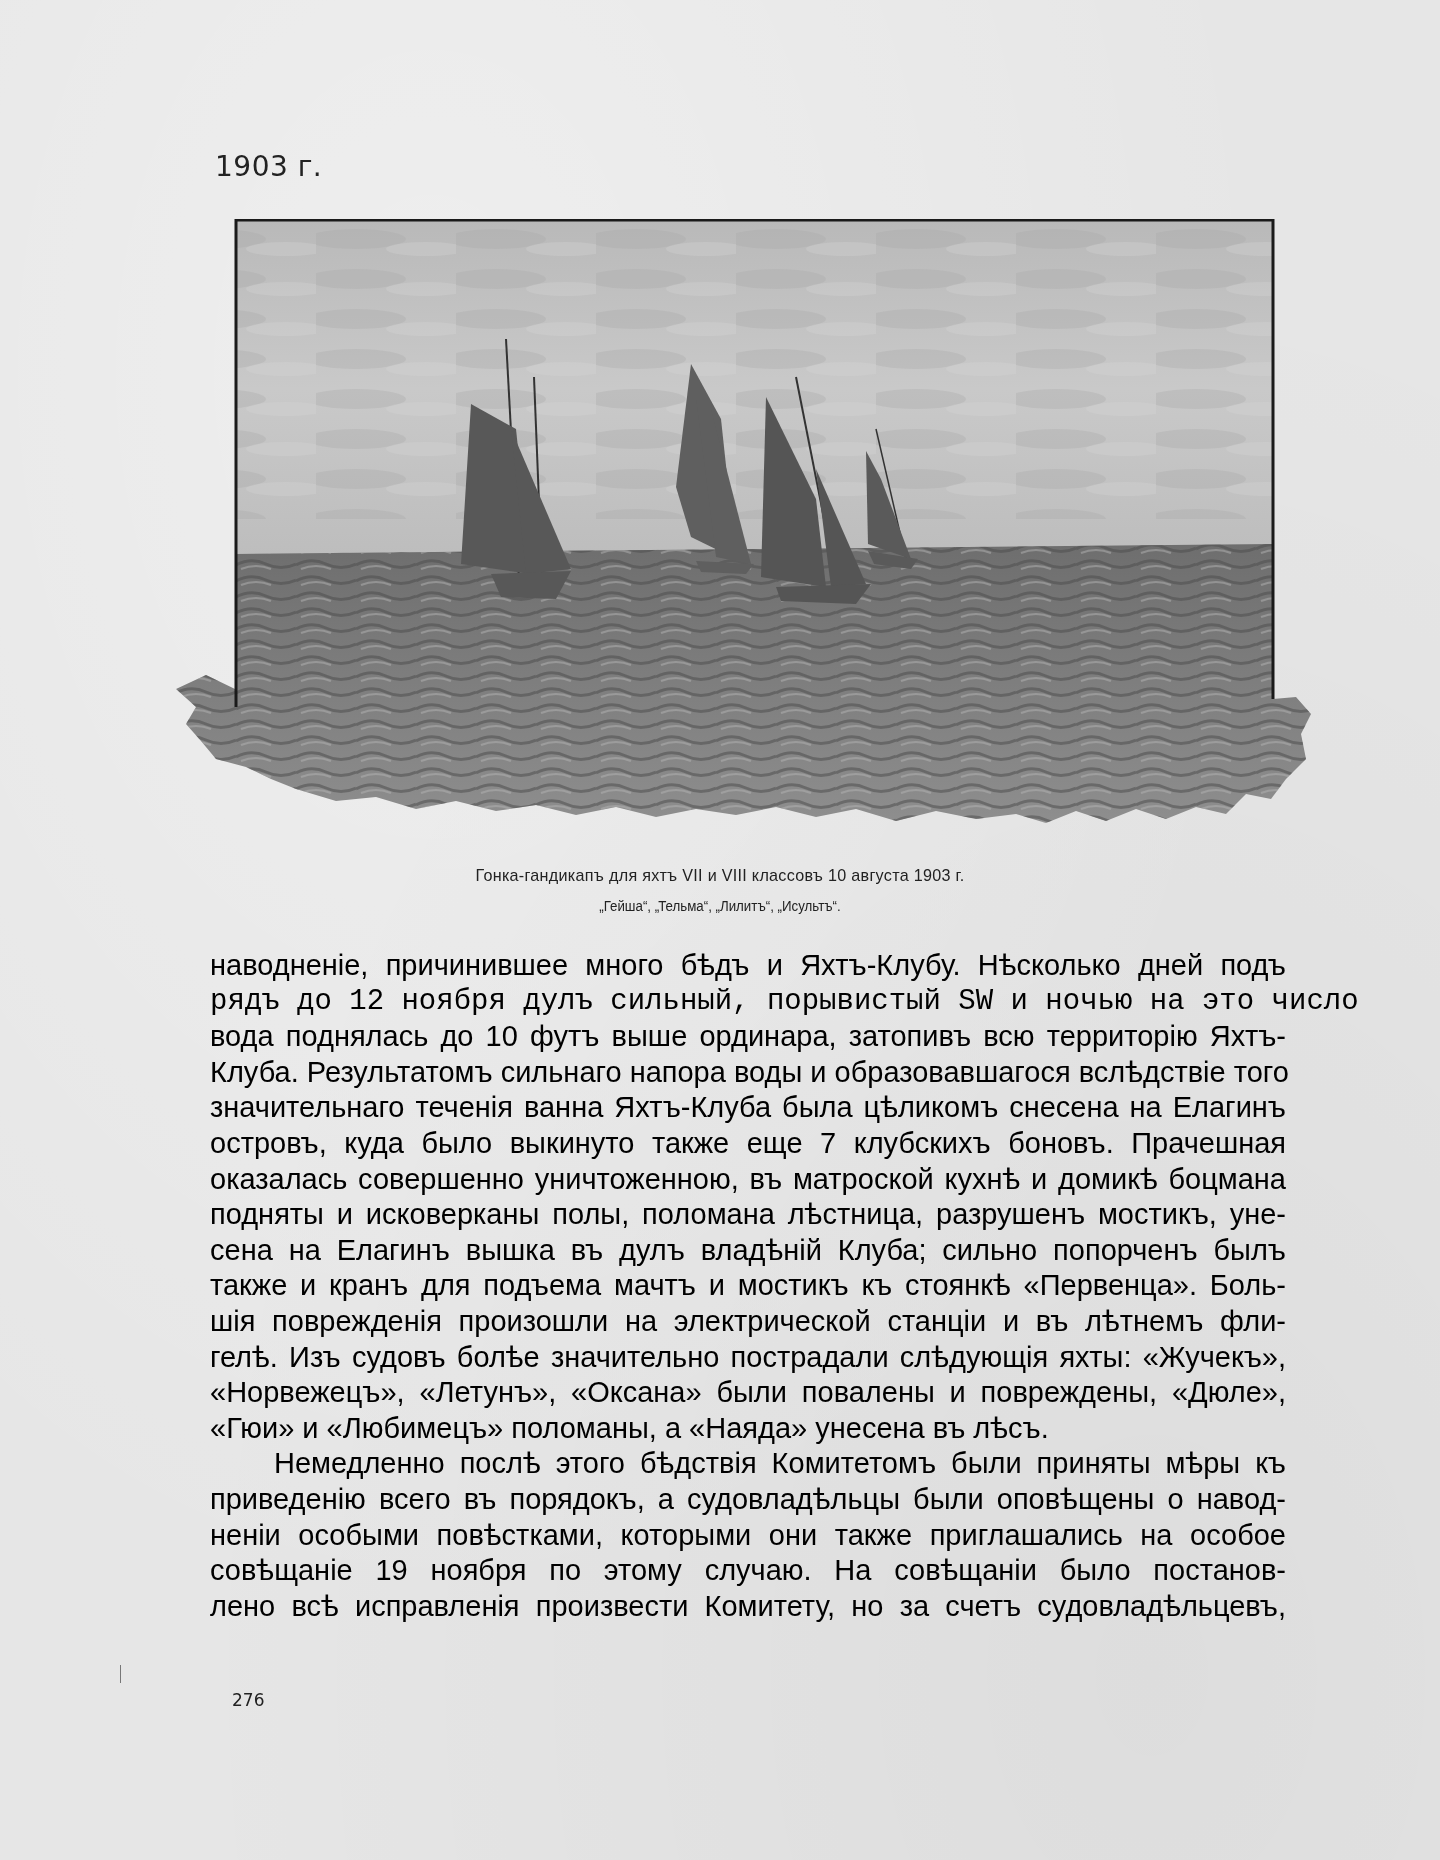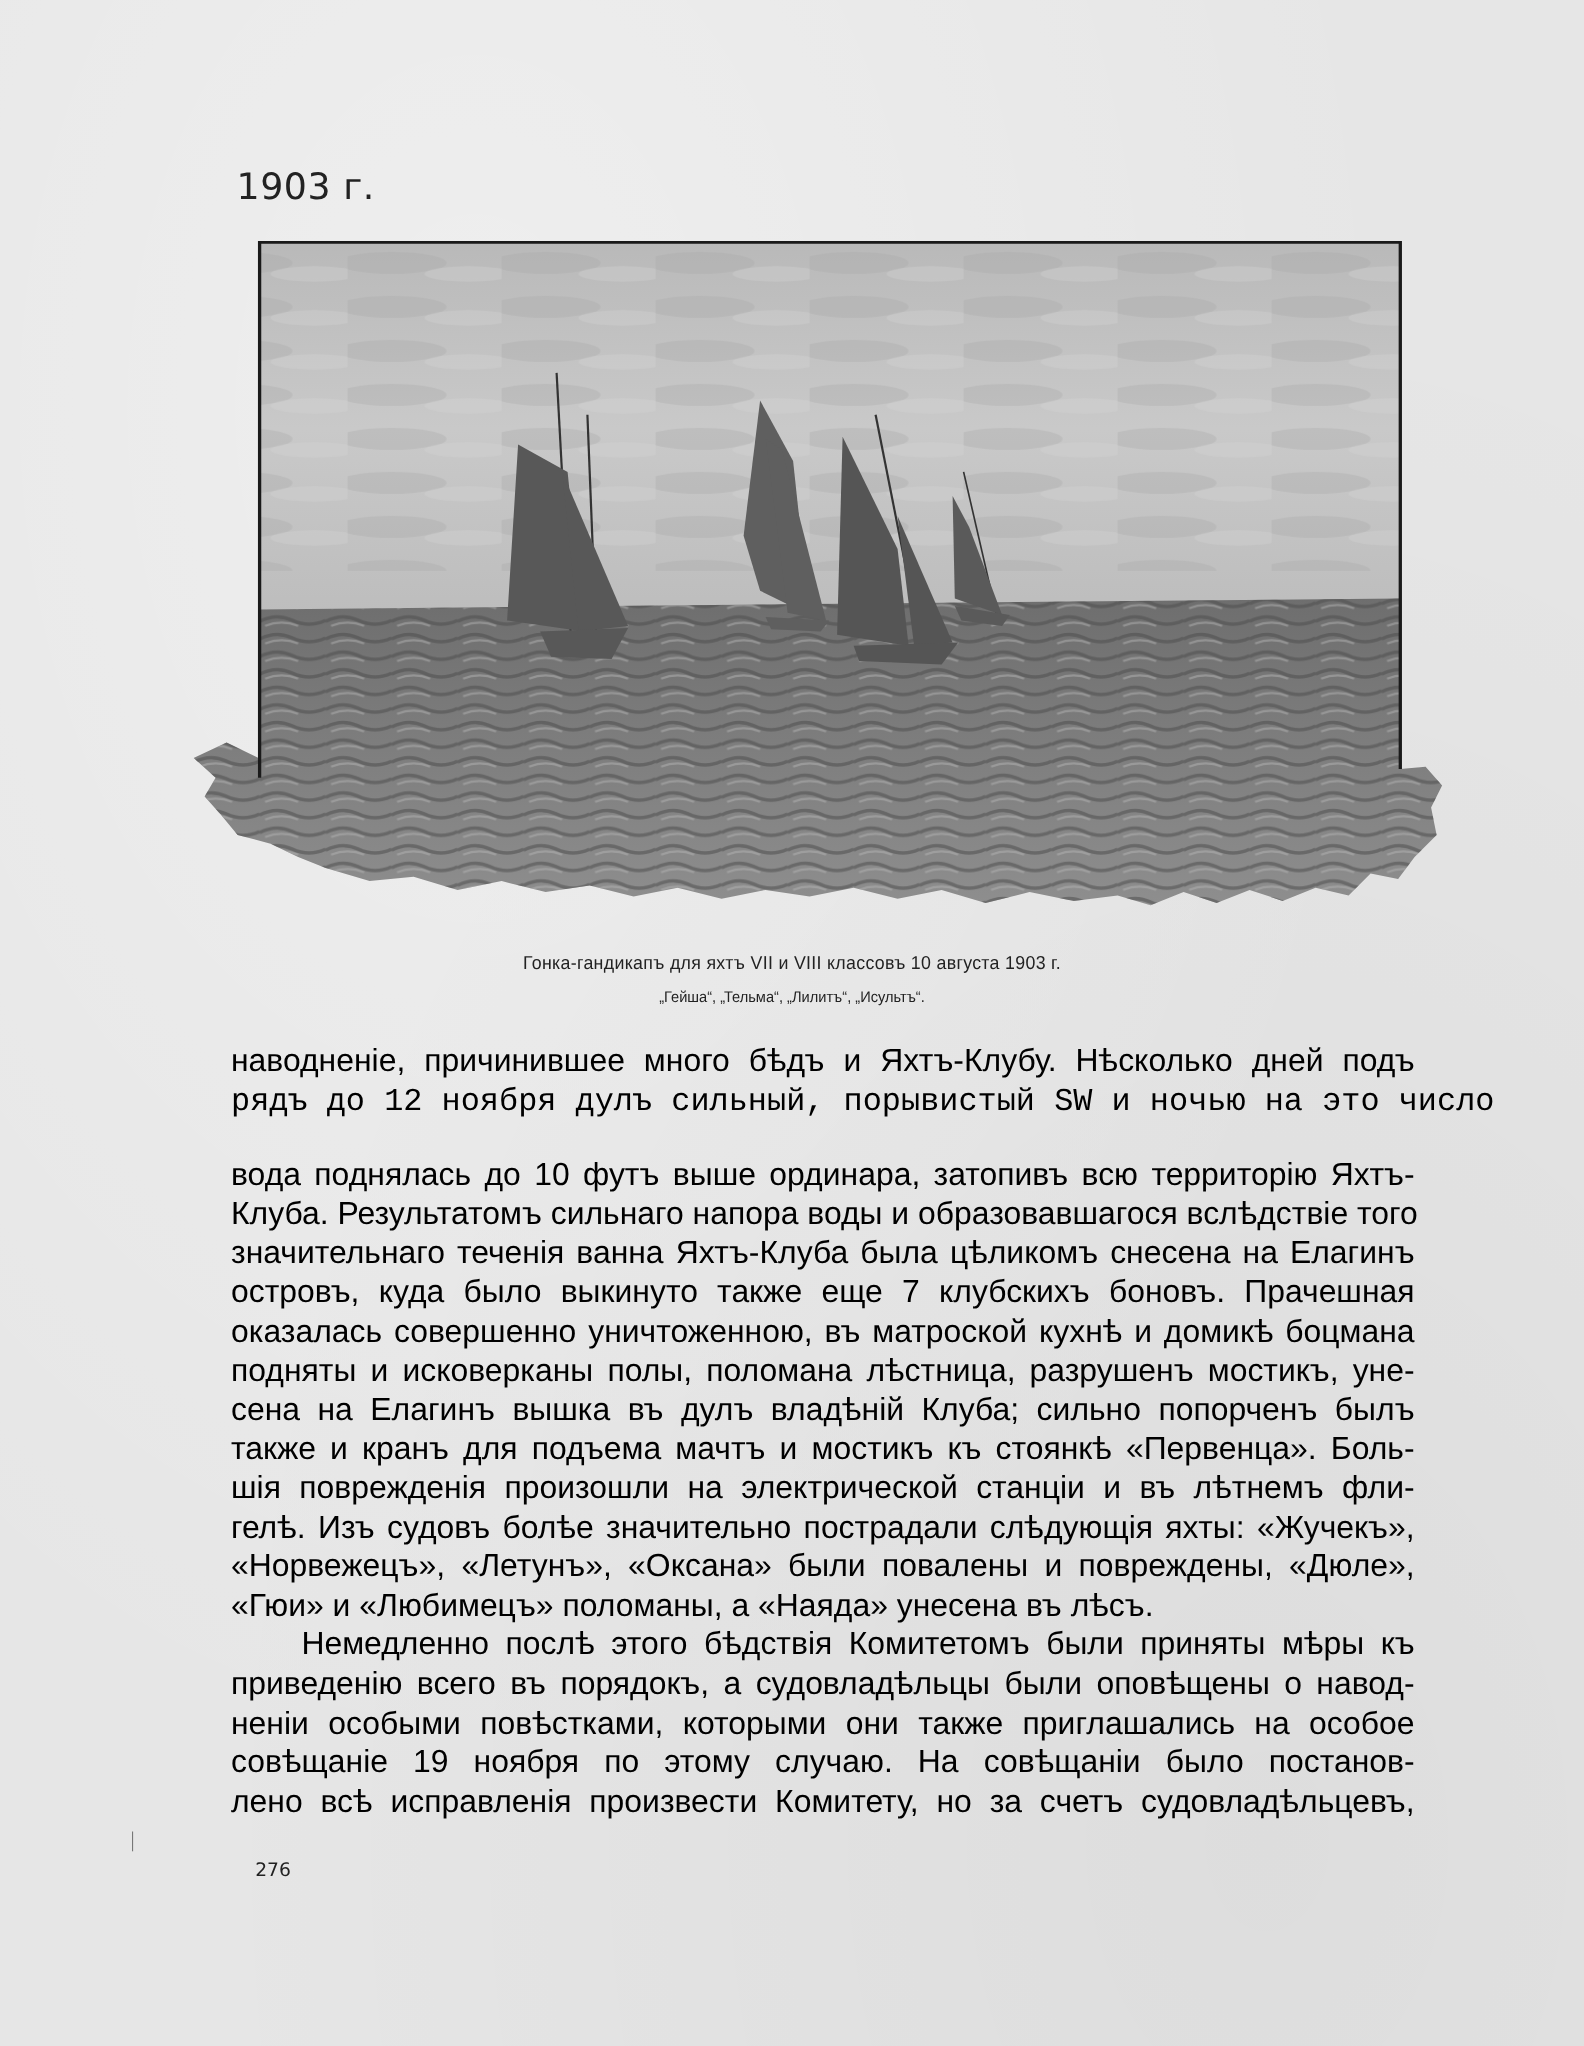--- a/index.html
+++ b/index.html
@@ -7,21 +7,21 @@
       width: 1440px; height: 1860px; position: relative; overflow: hidden;
       background: #e6e6e6;
       background-image:
         radial-gradient(ellipse at 30% 20%, rgba(255,255,255,0.35), rgba(255,255,255,0) 60%),
         radial-gradient(ellipse at 80% 90%, rgba(0,0,0,0.04), rgba(0,0,0,0) 60%);
       color: #1c1c1c;
       font-family: "Liberation Sans", "DejaVu Sans", sans-serif;
     }
     .running-head {
       position: absolute; left: 215px; top: 150px;
-      font-family: "DejaVu Sans", sans-serif; font-size: 33px; color: #222;
+      font-family: "DejaVu Sans", sans-serif; font-size: 28px; color: #222;
       letter-spacing: 0.5px;
     }
     .plate {
       position: absolute; left: 176px; top: 219px; width: 1140px; height: 610px;
     }
     .plate svg { display: block; }
     .caption {
       position: absolute; left: 0; width: 1440px; text-align: center;
       font-family: "Liberation Sans", sans-serif; color: #222;
     }
@@ -113,21 +113,21 @@
       </g>
     </svg>
   </div>
 
   <div class="caption main">Гонка-гандикапъ для яхтъ VII и VIII классовъ 10 августа 1903 г.</div>
   <div class="caption sub">„Гейша“, „Тельма“, „Лилитъ“, „Исультъ“.</div>
 
   <div class="body-text">
     <span class="line" style="display: block;">наводненіе, причинившее много бѣдъ и Яхтъ-Клубу. Нѣсколько дней подъ</span>
     <span class="line" style="display: block; font-family: Liberation Mono, monospace;">рядъ до 12 ноября дулъ сильный, порывистый SW и ночью на это число</span>
-    <span class="line" style="display: block; margin-top: 32px;">вода поднялась до 10 футъ выше ординара, затопивъ всю территорію Яхтъ-</span>
+    <span class="line" style="display: block;">вода поднялась до 10 футъ выше ординара, затопивъ всю территорію Яхтъ-</span>
     <span class="line" style="display: block;">Клуба. Результатомъ сильнаго напора воды и образовавшагося вслѣдствіе того</span>
     <span class="line" style="display: block;">значительнаго теченія ванна Яхтъ-Клуба была цѣликомъ снесена на Елагинъ</span>
     <span class="line" style="display: block;">островъ, куда было выкинуто также еще 7 клубскихъ боновъ. Прачешная</span>
     <span class="line" style="display: block;">оказалась совершенно уничтоженною, въ матроской кухнѣ и домикѣ боцмана</span>
     <span class="line" style="display: block;">подняты и исковерканы полы, поломана лѣстница, разрушенъ мостикъ, уне-</span>
     <span class="line" style="display: block;">сена на Елагинъ вышка въ дулъ владѣній Клуба; сильно попорченъ былъ</span>
     <span class="line" style="display: block;">также и кранъ для подъема мачтъ и мостикъ къ стоянкѣ «Первенца». Боль-</span>
     <span class="line" style="display: block;">шія поврежденія произошли на электрической станціи и въ лѣтнемъ фли-</span>
     <span class="line" style="display: block;">гелѣ. Изъ судовъ болѣе значительно пострадали слѣдующія яхты: «Жучекъ»,</span>
     <span class="line" style="display: block;">«Норвежецъ», «Летунъ», «Оксана» были повалены и повреждены, «Дюле»,</span>

